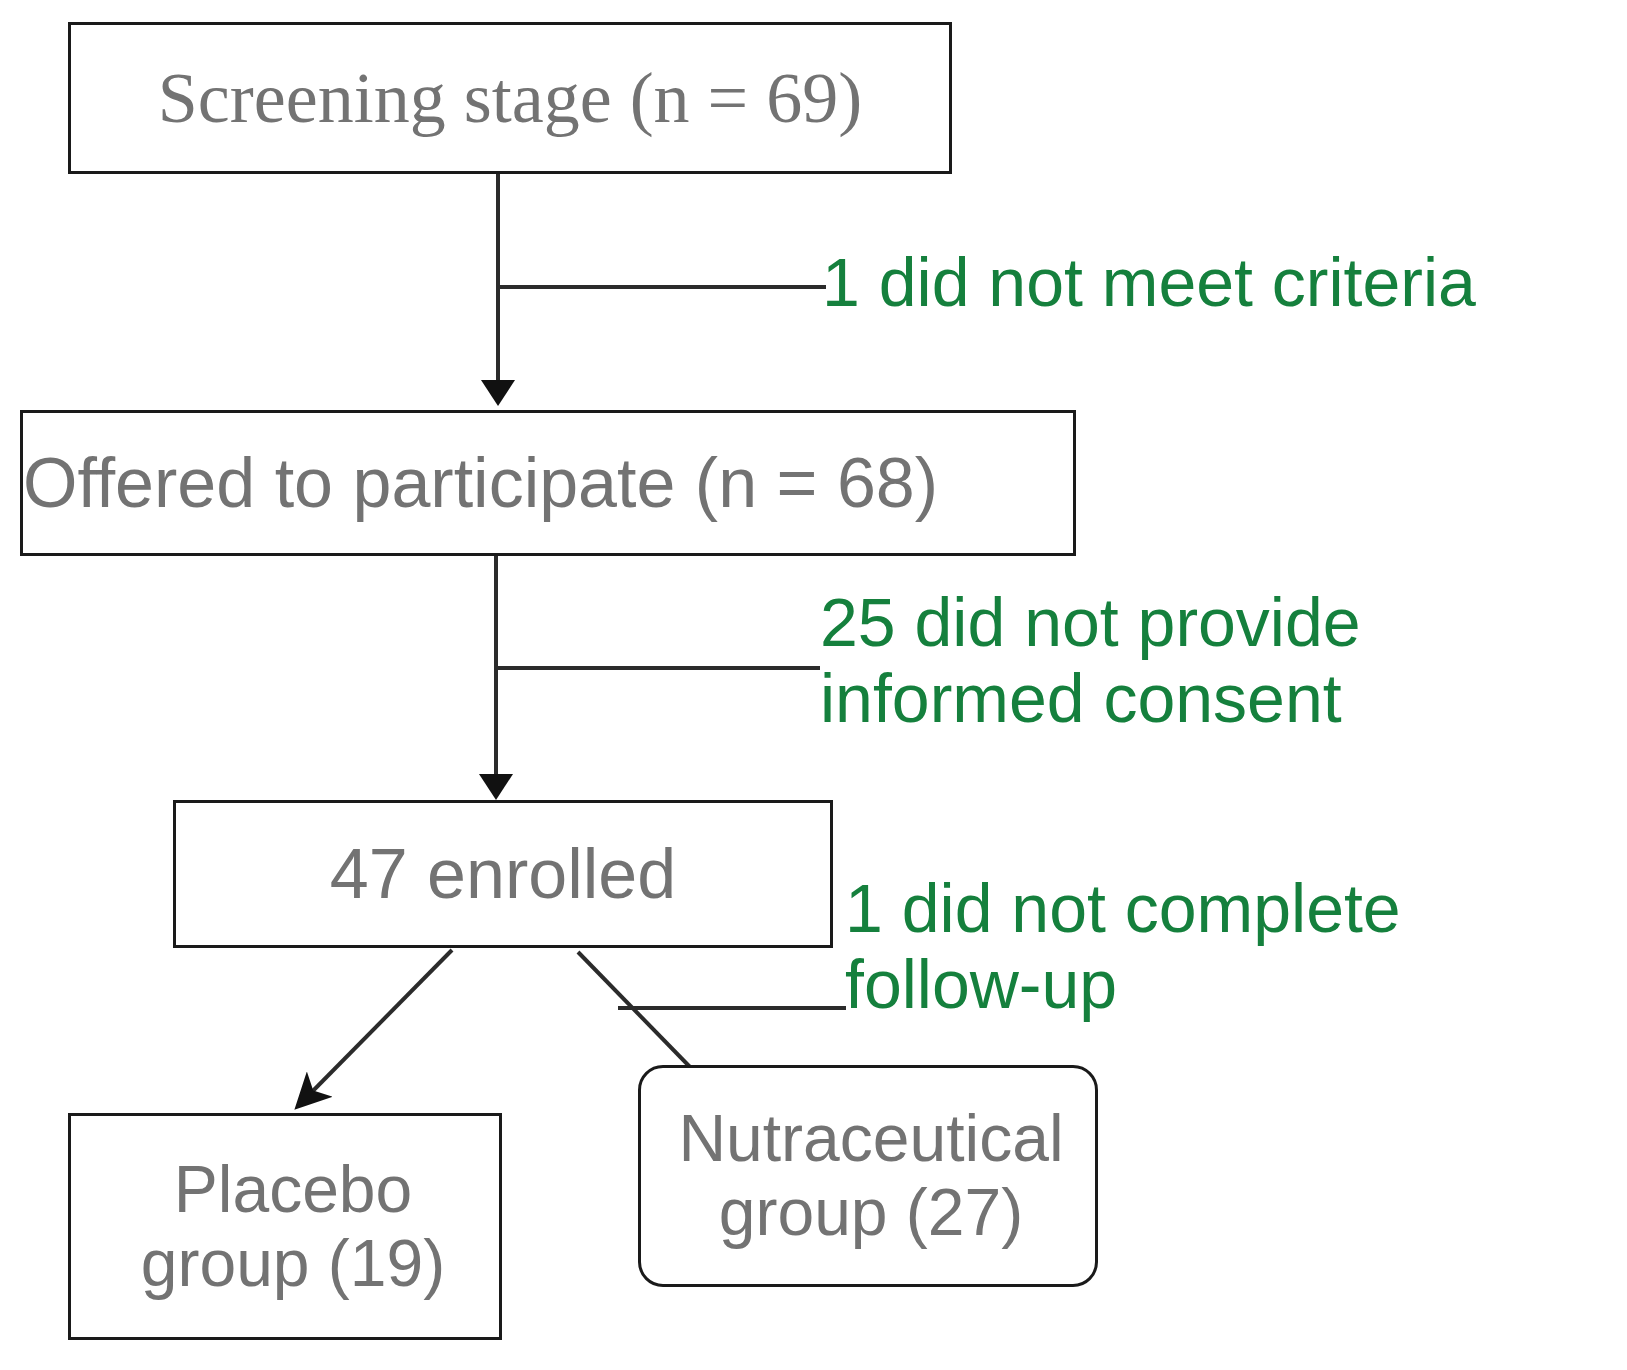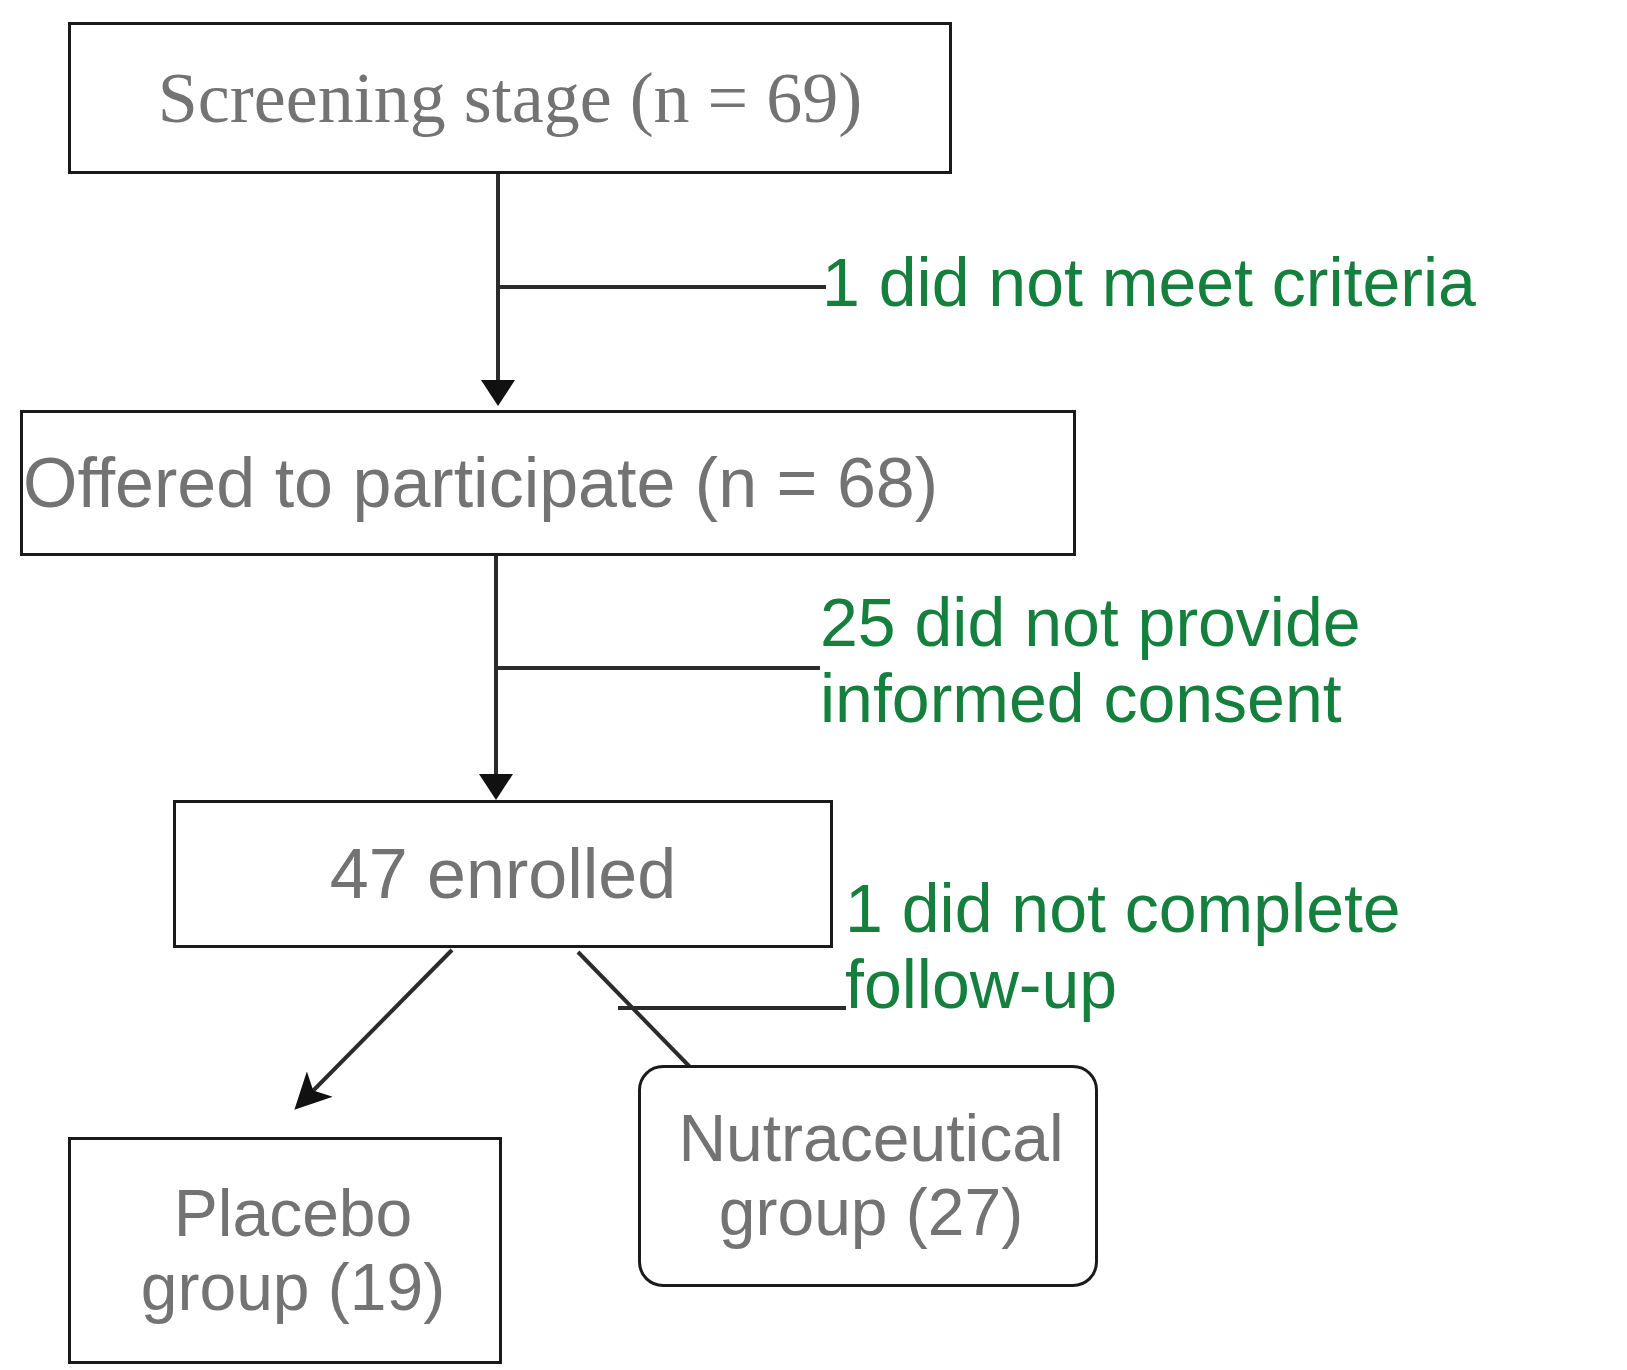--- a/index.html
+++ b/index.html
@@ -62,21 +62,20 @@
     left: 173px; top: 800px;
     width: 660px; height: 148px;
     font-size: 70px;
   }
   #node-placebo {
     left: 68px;  top: 1113px;
     width: 434px; height: 227px;
     font-size: 66px;
     padding-left: 24px;
     padding-right: 8px;
-    margin-top: 24px;
   }
   #node-nutra {
     left: 638px; top: 1065px;
     width: 460px; height: 222px;
     font-size: 66px;
     padding-left: 14px;
     padding-right: 8px;
     border-radius: 25px;
   }
 

